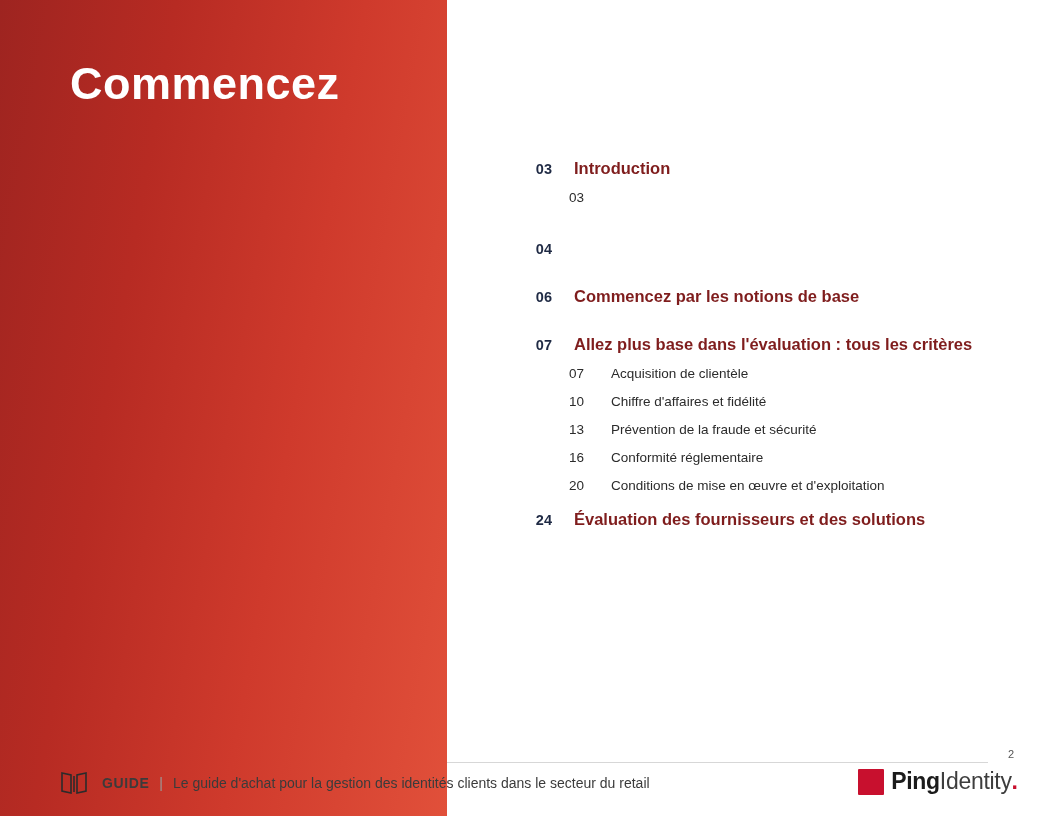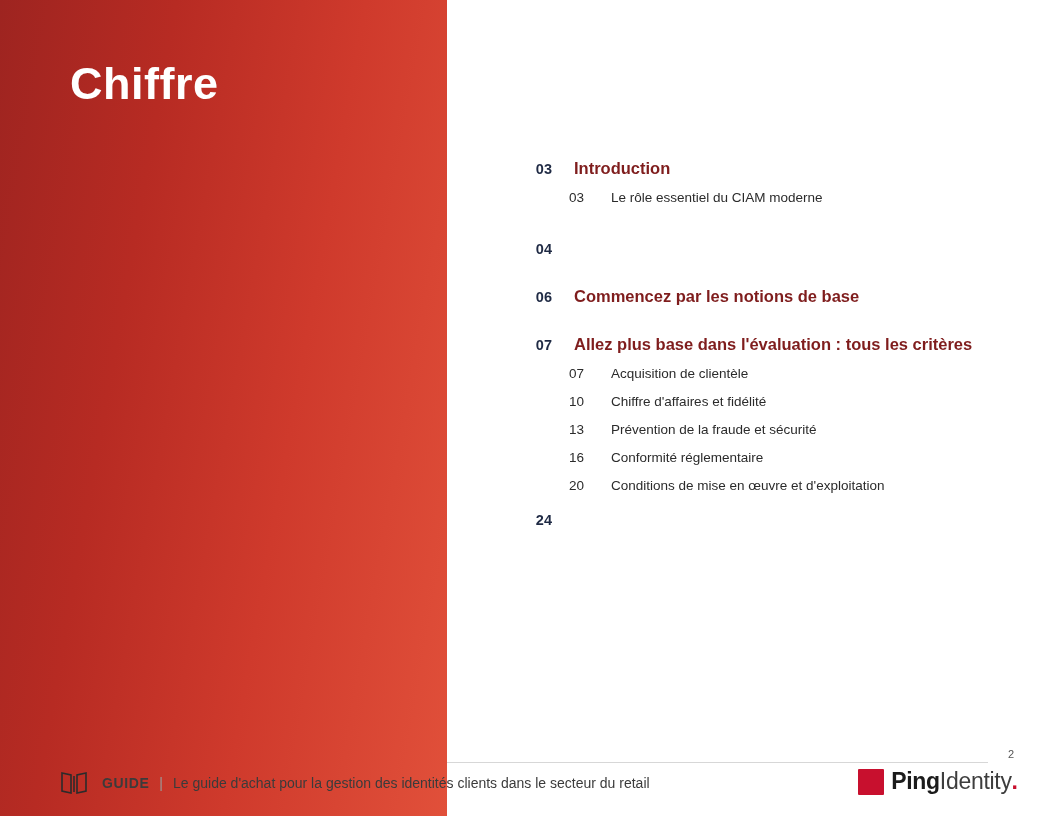--- a/index.html
+++ b/index.html
@@ -166,34 +166,33 @@
     color: #c8102e;
     font-weight: bold;
   }
 </style>
 </head>
 <body>
 
 <div class="page">
 
   <div class="left-panel">
-    <div class="title">Chiffre</div>
+    <div class="title">Commencez</div>
   </div>
 
   <div class="toc">
 
     <div class="toc-group">
       <div class="toc-main">
         <div class="num">03</div>
         <div class="label">Introduction</div>
       </div>
       <div class="sub-list">
         <div class="toc-sub">
           <div class="num">03</div>
-          <div class="label">Le rôle essentiel du CIAM moderne</div>
         </div>
       </div>
     </div>
 
     <div class="gap-lg"></div>
 
     <div class="toc-group">
       <div class="toc-main">
         <div class="num">04</div>
       </div>
@@ -237,20 +236,21 @@
           <div class="label">Conditions de mise en œuvre et d'exploitation</div>
         </div>
       </div>
     </div>
 
     <div class="gap-sm"></div>
 
     <div class="toc-group">
       <div class="toc-main">
         <div class="num">24</div>
+        <div class="label">Évaluation des fournisseurs et des solutions</div>
       </div>
     </div>
 
   </div>
 
   <div class="footer-rule"></div>
 
   <div class="page-number">2</div>
 
   <div class="footer">

